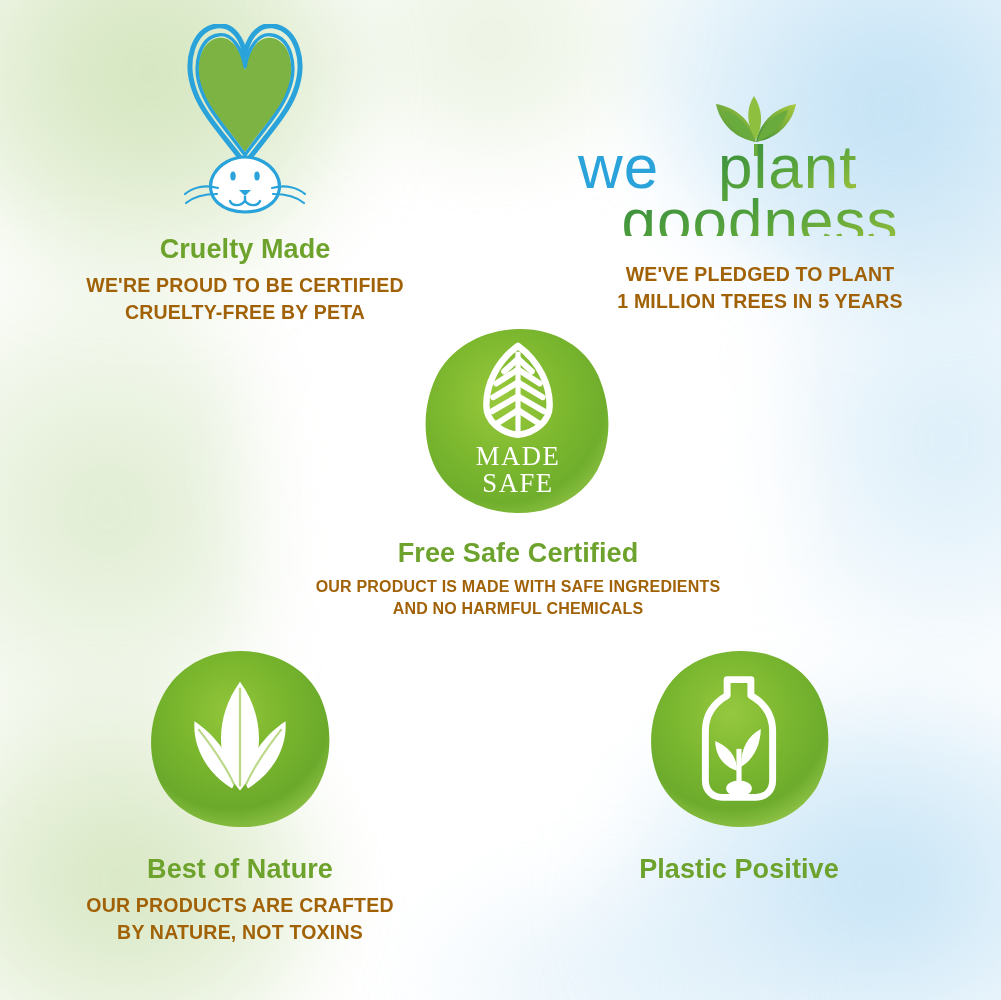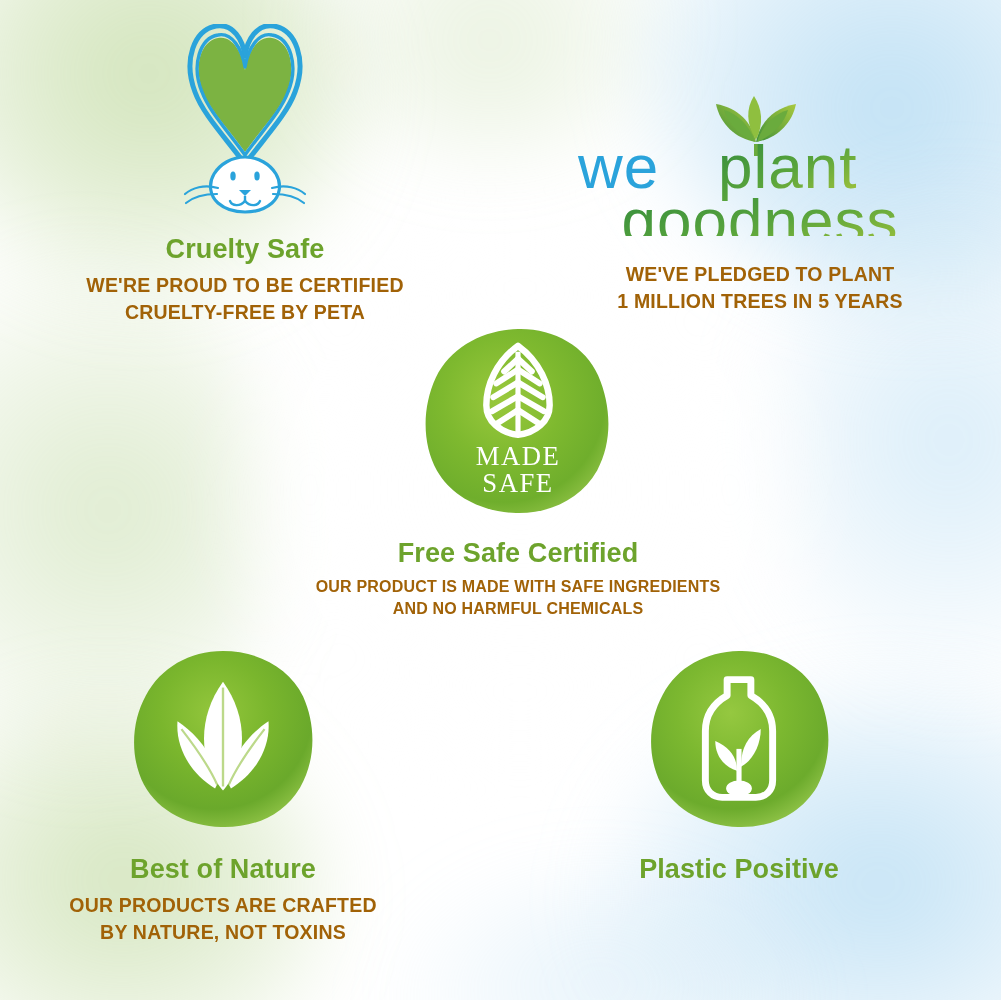--- a/index.html
+++ b/index.html
@@ -96,21 +96,21 @@
     letter-spacing: 0.2px;
     line-height: 1.38;
     margin: 7px 0 0 0;
     white-space: pre-line;
   }
 
   
   #panel-cruelty-free { left: 20px;  top: 24px;  width: 450px; }
   #panel-we-plant     { left: 540px; top: 96px;  width: 440px; }
   #panel-made-safe    { left: 208px; top: 326px; width: 620px; }
-  #panel-best-nature  { left: 18px;  top: 648px; width: 410px; }
+  #panel-best-nature  { left: 35px;  top: 648px; width: 410px; }
   #panel-plastic      { left: 534px; top: 648px; width: 410px; }
 
   .badge-holder {
     display: flex;
     justify-content: center;
     align-items: center;
   }
 
   
   #cruelty-free-logo { height: 190px; }
@@ -169,21 +169,21 @@
         <path d="M75 177 C 70 183 62 182 60 177" stroke="#2aa3db" stroke-width="2.4" fill="none" stroke-linecap="round"></path>
         <path d="M75 177 C 80 183 88 182 90 177" stroke="#2aa3db" stroke-width="2.4" fill="none" stroke-linecap="round"></path>
 
         <path d="M48 164 C 34 160 22 164 15 170" stroke="#2aa3db" stroke-width="2.2" fill="none" stroke-linecap="round"></path>
         <path d="M47 170 C 33 170 22 174 16 179" stroke="#2aa3db" stroke-width="2.2" fill="none" stroke-linecap="round"></path>
 
         <path d="M102 164 C 116 160 128 164 135 170" stroke="#2aa3db" stroke-width="2.2" fill="none" stroke-linecap="round"></path>
         <path d="M103 170 C 117 170 128 174 134 179" stroke="#2aa3db" stroke-width="2.2" fill="none" stroke-linecap="round"></path>
       </svg>
     </div>
-    <p class="panel-title">Cruelty Safe</p>
+    <p class="panel-title">Cruelty Made</p>
     <p class="panel-desc">WE'RE PROUD TO BE CERTIFIED
 CRUELTY-FREE BY PETA</p>
   </div>
 
   <div class="panel" id="panel-we-plant">
     <div class="badge-holder">
       <svg id="we-plant-goodness-logo" viewBox="0 0 400 140">
         <defs>
           <linearGradient id="gradLeafA" x1="0" y1="1" x2="1" y2="0">
             <stop offset="0%" stop-color="#3f8f3a"></stop>

